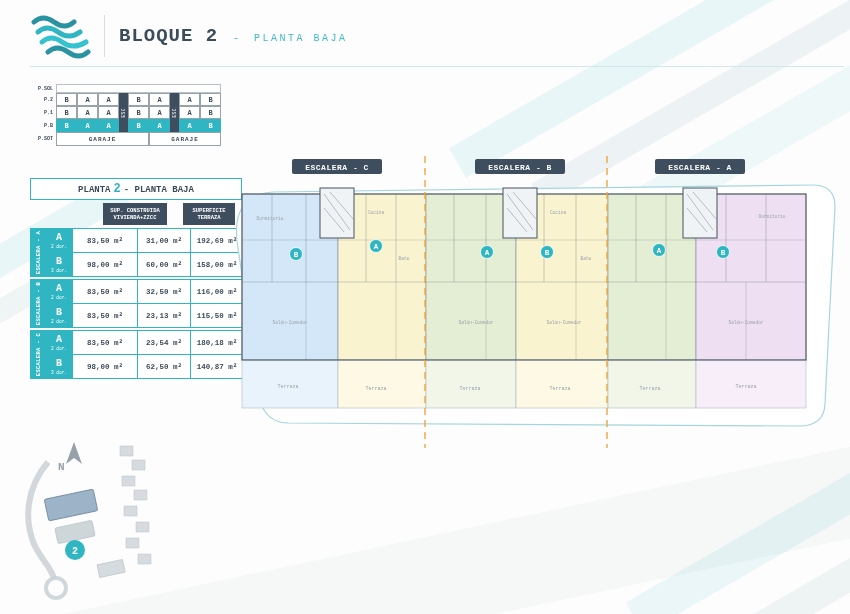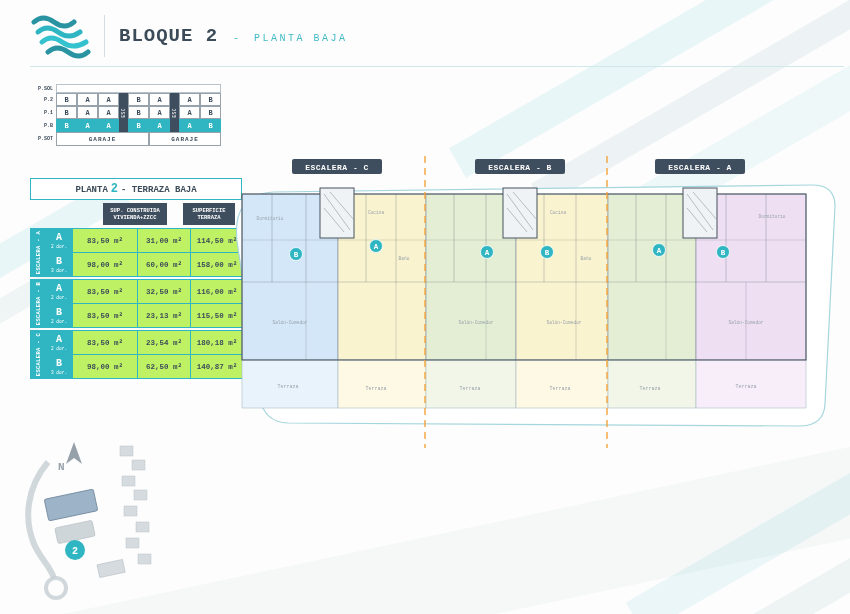--- a/index.html
+++ b/index.html
@@ -44,21 +44,21 @@
   .ath.total{font-size:7.5px;}
   .at-group{display:grid;grid-template-columns:14px 26px 64px 52px 52px;grid-template-rows:23px 23px;
             gap:1px;background:#2fb6c2;border:1px solid #2fb6c2;}
   .esc-v{grid-row:1/3;background:#2fb6c2;color:#fff;display:flex;align-items:center;justify-content:center;}
   .esc-v span{writing-mode:vertical-rl;transform:rotate(180deg);font-size:5.5px;font-weight:bold;
               letter-spacing:.3px;white-space:nowrap;}
   .apt{background:#2fb6c2;color:#fff;display:flex;flex-direction:column;align-items:center;
        justify-content:center;line-height:1;}
   .apt .al{font-size:10px;font-weight:bold;}
   .apt .ad{font-size:4.5px;margin-top:2px;}
-  .val{background:#bef264;color:#3c4b59;font-size:7.5px;font-weight:bold;display:flex;
+  .val{background:#ffffff;color:#3c4b59;font-size:7.5px;font-weight:bold;display:flex;
        align-items:center;justify-content:center;}
 
   .plan{position:absolute;left:226px;top:152px;z-index:1;}
   .sitemap{position:absolute;left:22px;top:436px;z-index:1;}
 </style>
 </head>
 <body>
 
 <div class="page">
 
@@ -124,21 +124,21 @@
     <div class="sc hi" style="grid-area:4/9">A</div>
     <div class="sc hi" style="grid-area:4/10">B</div>
 
     <div class="sl" style="grid-area:5/1">P.SOT</div>
     <div class="sg" style="grid-area:5/2/6/7">GARAJE</div>
     <div class="sg" style="grid-area:5/7/6/11">GARAJE</div>
   </div>
 
   <div class="atable">
     <div class="at-title">
-      <span class="atb">PLANTA</span><span class="atn">2</span><span class="atr">- TERRAZA BAJA</span>
+      <span class="atb">PLANTA</span><span class="atn">2</span><span class="atr">- PLANTA BAJA</span>
     </div>
     <div class="at-head">
       <div class="ath blank"></div>
       <div class="ath">
         <span>SUP. CONSTRUIDA</span>
         <span>VIVIENDA+ZZCC</span>
       </div>
       <div class="ath">
         <span>SUPERFICIE</span>
         <span>TERRAZA</span>
@@ -151,21 +151,21 @@
     <div class="at-group">
       <div class="esc-v">
           <span>ESCALERA - A</span>
         </div>
       <div class="apt">
           <span class="al">A</span>
           <span class="ad">2 dor.</span>
         </div>
       <div class="val">83,50 m²</div>
       <div class="val">31,00 m²</div>
-      <div class="val">114,50 m²</div>
+      <div class="val">192,69 m²</div>
       <div class="apt">
           <span class="al">B</span>
           <span class="ad">3 dor.</span>
         </div>
       <div class="val">98,00 m²</div>
       <div class="val">60,00 m²</div>
       <div class="val">158,00 m²</div>
     </div>
 
     <div class="at-group">

